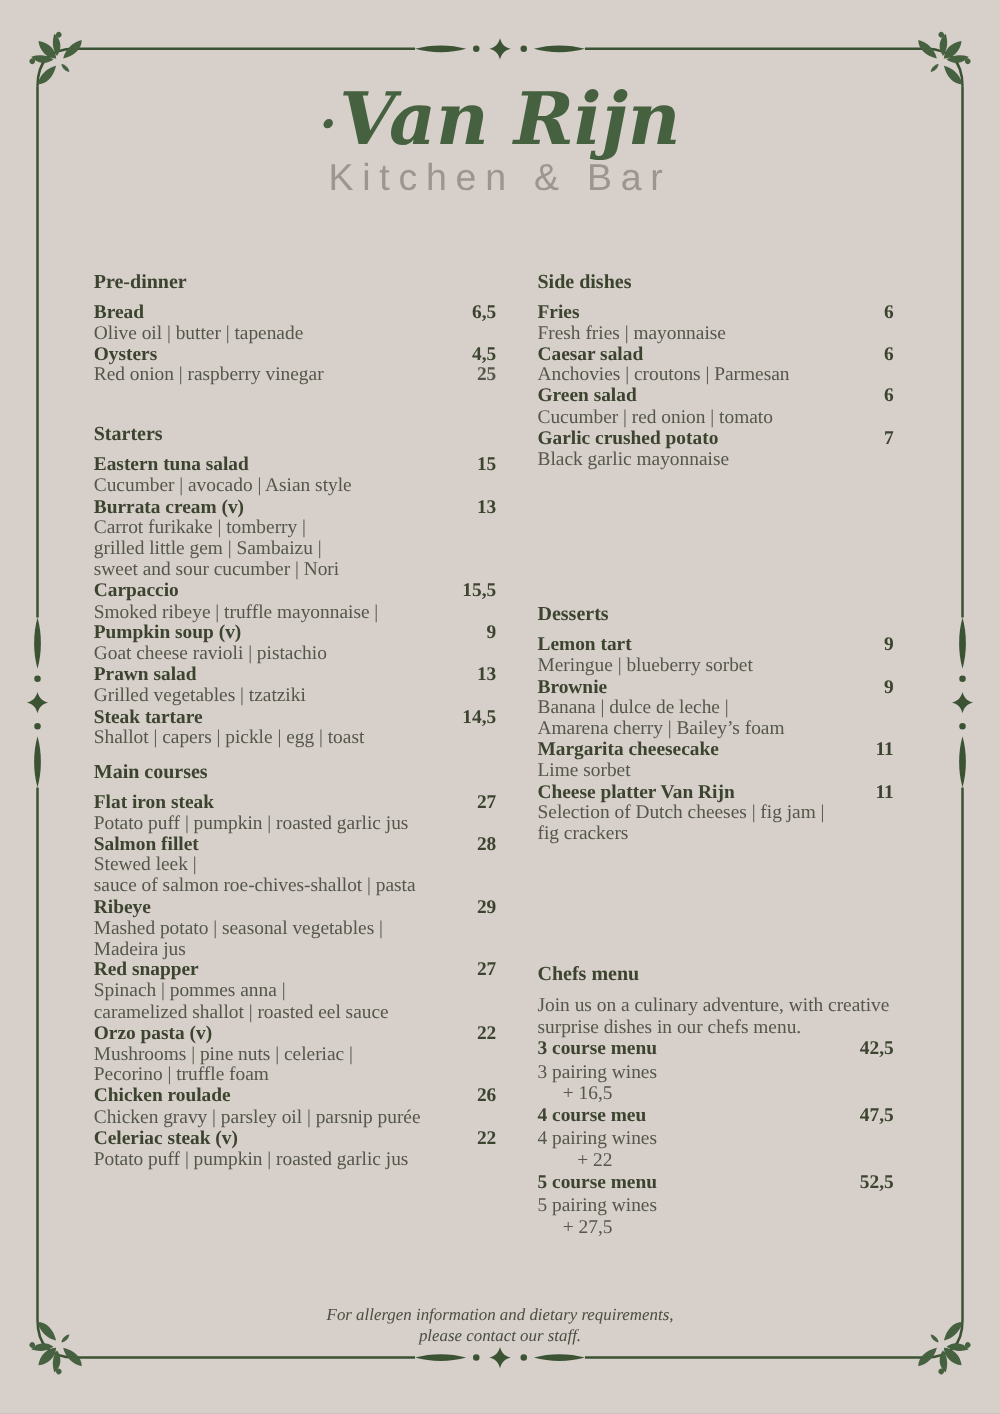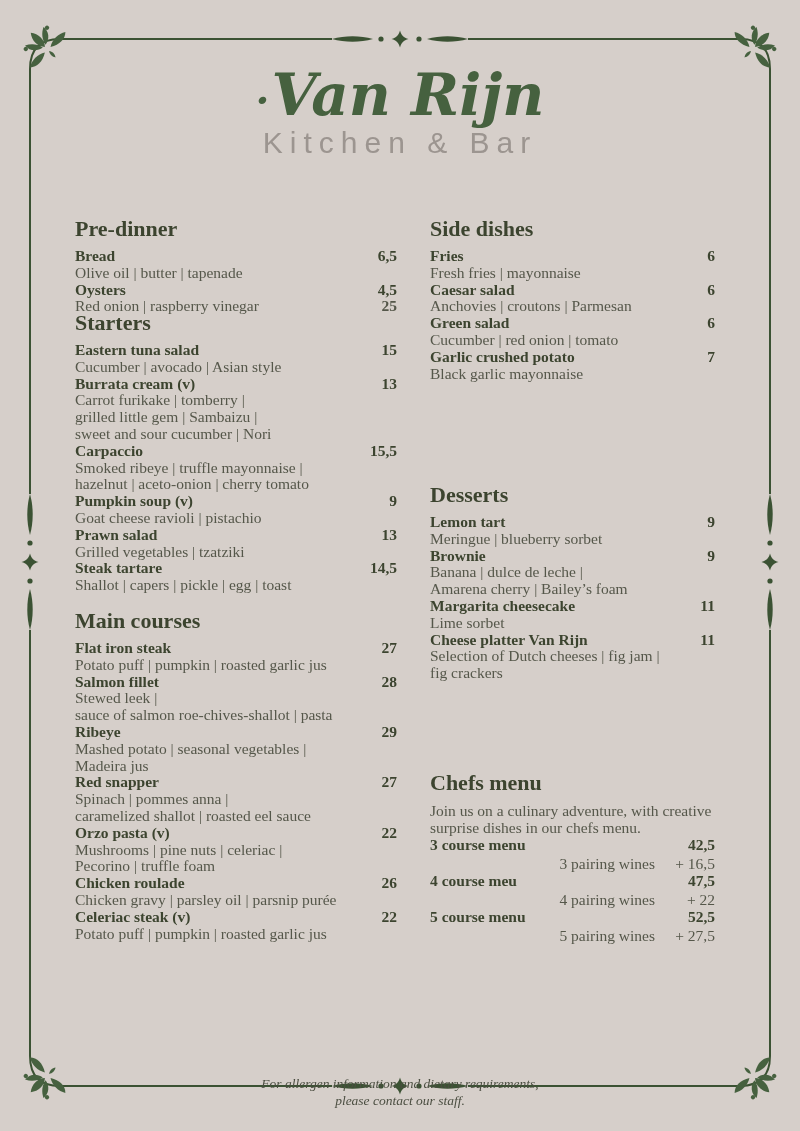--- a/index.html
+++ b/index.html
@@ -25,46 +25,46 @@
   .logo-dot{font-size:40px;vertical-align:middle;margin-right:2px;}
   .logo-tagline{
     font-family:"Liberation Sans", sans-serif;
     font-size:30px;letter-spacing:7px;
     color:#9c9590;margin-top:2px;
   }
 
   
   .menu-section{position:absolute;font-size:15.5px;}
   .menu-section h2{
-    font-size:22px;line-height:1;margin:0 0 8px 0;
+    font-size:16px;line-height:1;margin:0 0 8px 0;
     font-weight:bold;color:#3c442f;
   }
   .row{display:flex;justify-content:space-between;line-height:16.8px;white-space:nowrap;}
   .name{font-weight:bold;}
   .price{font-weight:bold;}
   .desc{display:flex;justify-content:space-between;color:#55574a;line-height:16.8px;white-space:nowrap;}
 
   #sec-pre      {left:75px; top:218px; width:322px;}
-  #sec-starters {left:75px; top:312px; width:322px;}
+  #sec-starters {left:75px; top:340px; width:322px;}
   #sec-mains    {left:75px; top:610px; width:322px;}
   #sec-sides    {left:430px;top:218px; width:285px;}
   #sec-desserts {left:430px;top:484px; width:285px;}
   #sec-chefs    {left:430px;top:772px; width:285px;}
 
   
   .chefs-intro{color:#55574a;line-height:17px;white-space:nowrap;}
   .chefs-row{display:flex;justify-content:space-between;line-height:18.5px;}
-  .chefs-sub{display:flex;justify-content:flex-end;color:#55574a;line-height:17.5px;}
+  .chefs-sub{display:flex;justify-content:flex-end;color:#55574a;line-height:17.5px;flex-direction:column;}
   .chefs-sub .sub-price{width:60px;text-align:right;}
 
   
   .footer{
     position:absolute;top:1043px;left:0;width:800px;
     text-align:center;font-style:italic;font-size:13.5px;
-    color:#4b4e41;line-height:17px;margin-top:32px;
+    color:#4b4e41;line-height:17px;
   }
 </style>
 </head>
 <body>
 
 <div class="page">
 
   <svg class="frame-svg" viewBox="0 0 800 1131" aria-hidden="true">
     <defs>
       <g id="center-orn">
@@ -158,23 +158,20 @@
     <div class="desc">
         <span>sweet and sour cucumber | Nori</span>
       </div>
     <div class="row">
         <span class="name">Carpaccio</span>
         <span class="price">15,5</span>
       </div>
     <div class="desc">
         <span>Smoked ribeye | truffle mayonnaise |</span>
       </div>
-    <div class="desc">
-        <span>hazelnut | aceto-onion | cherry tomato</span>
-      </div>
     <div class="row">
         <span class="name">Pumpkin soup (v)</span>
         <span class="price">9</span>
       </div>
     <div class="desc">
         <span>Goat cheese ravioli | pistachio</span>
       </div>
     <div class="row">
         <span class="name">Prawn salad</span>
         <span class="price">13</span>

